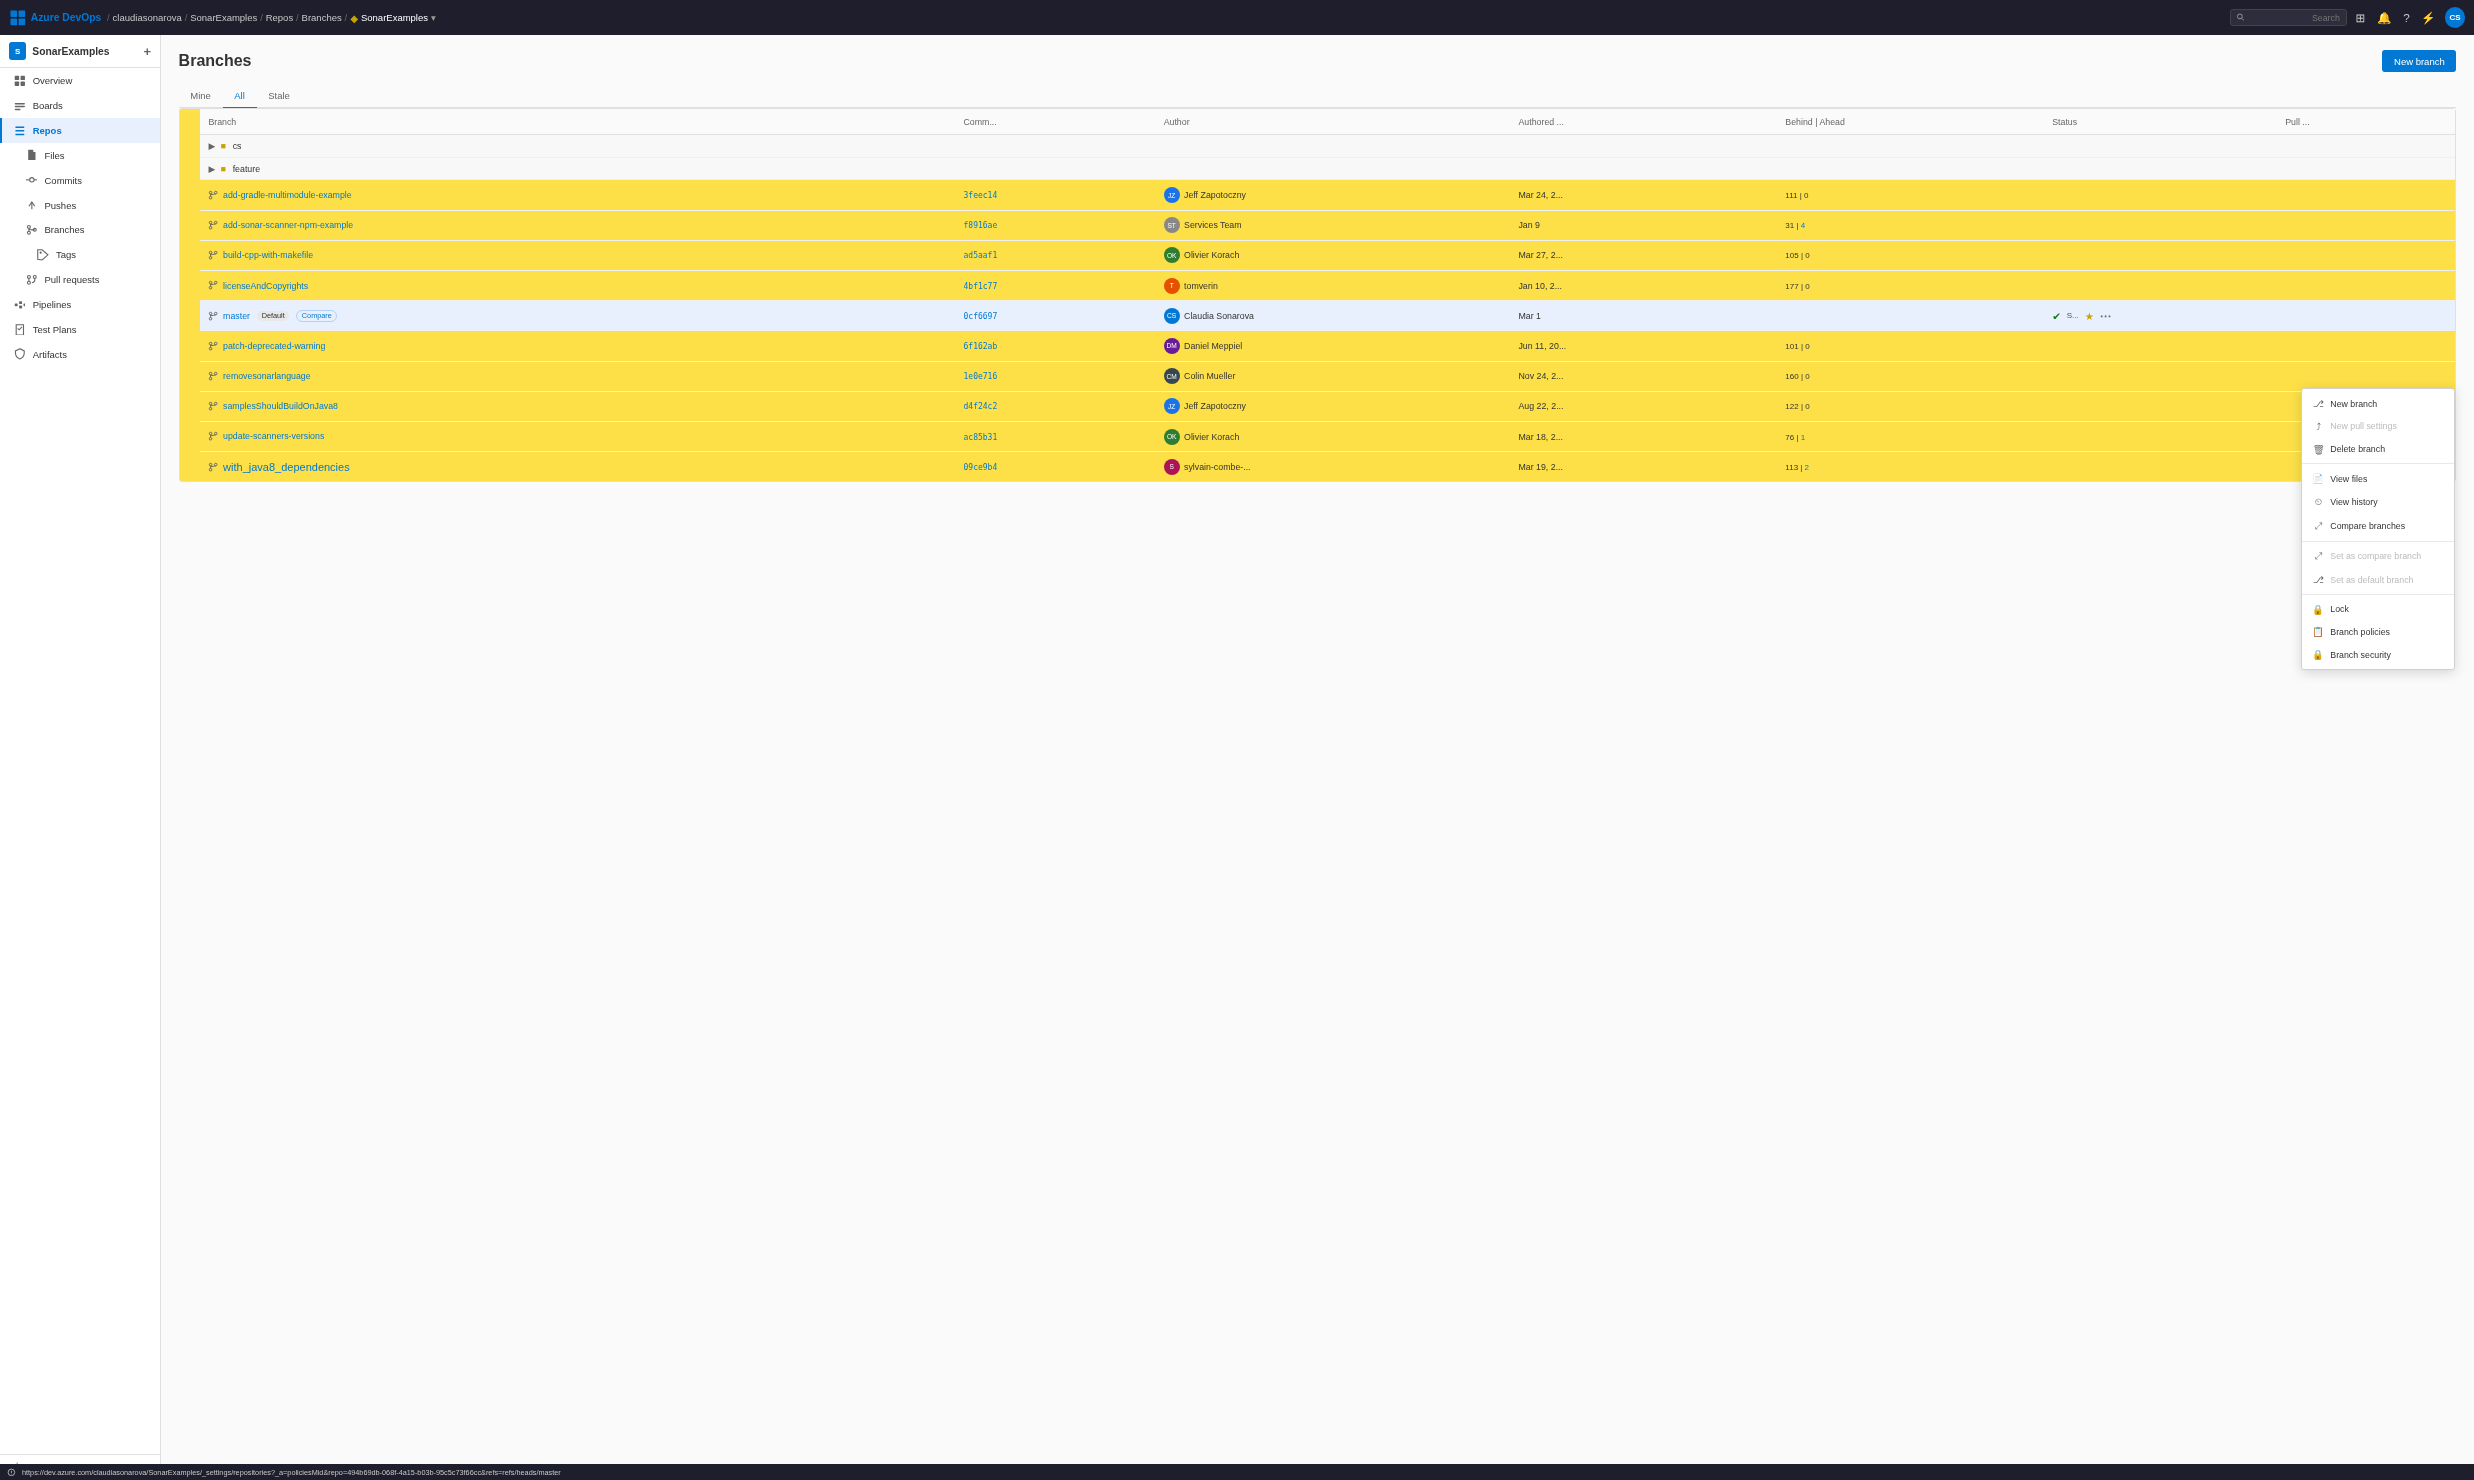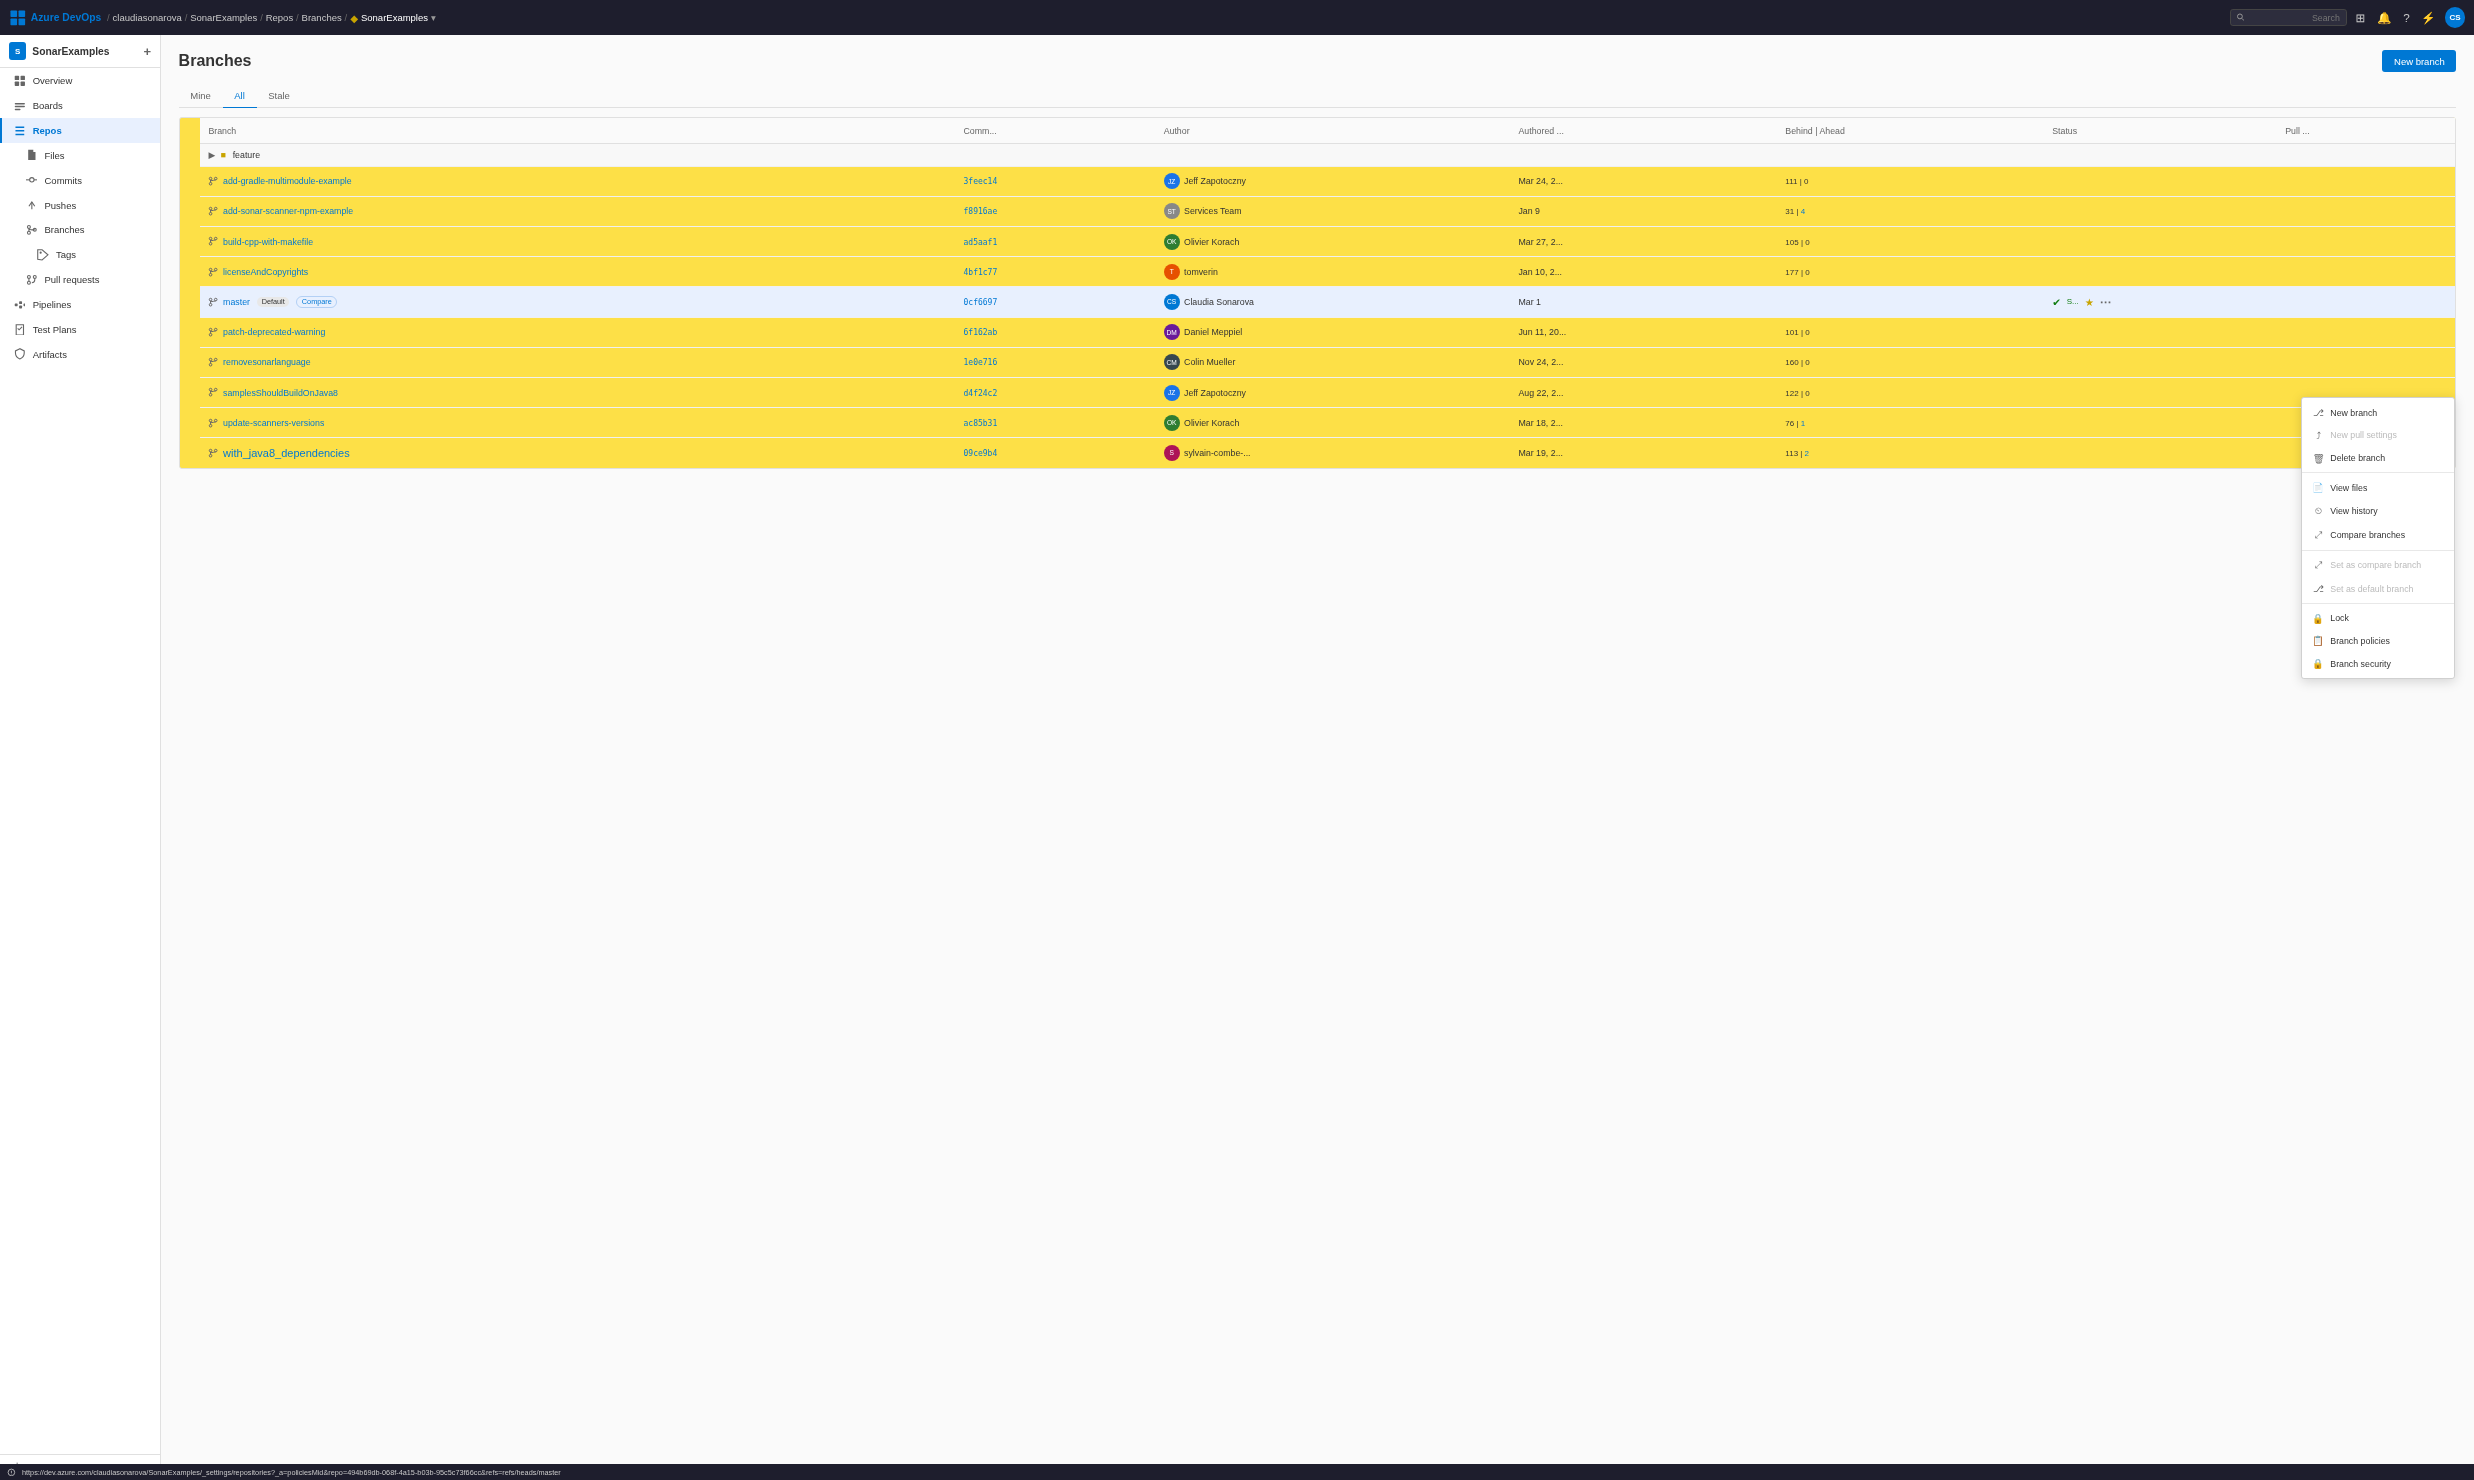--- a/index.html
+++ b/index.html
@@ -71,21 +71,21 @@
     .main { flex: 1; overflow: auto; background: #fafafa; }
     .main-content { padding: 14.7px 17.6px; }
     .page-header { display: flex; align-items: center; justify-content: space-between; margin-bottom: 11.7px; }
     .page-title { font-size: 16px; font-weight: 600; color: #333; }
     .btn-primary {
       background: #0078d4; color: white; border: none; border-radius: 2.9px;
       padding: 5.9px 11.7px; font-size: 9.5px; cursor: pointer; font-weight: 500;
     }
 
     
-    .tabs { display: flex; gap: 0; border-bottom: 0.7px solid #e0e0e0; margin-bottom: 9px; }
+    .tabs { display: flex; gap: 0; border-bottom: 0.7px solid #e0e0e0; margin-bottom: 0; }
     .tab {
       padding: 5.9px 11.7px; cursor: pointer; color: #666; font-size: 9.5px;
       border-bottom: 1.5px solid transparent; margin-bottom: -0.7px;
     }
     .tab.active { color: #0078d4; border-bottom-color: #0078d4; font-weight: 500; }
 
     
     .branch-toolbar {
       display: flex; align-items: center; justify-content: flex-end; padding: 7.3px 0;
     }
@@ -342,20 +342,27 @@
               <th style="width:249px;">Branch</th>
               <th style="width:66px;">Comm...</th>
               <th style="width:117px;">Author</th>
               <th style="width:88px;">Authored ...</th>
               <th style="width:88px;">Behind | Ahead</th>
               <th style="width:66px;">Status</th>
               <th style="width:59px;">Pull ...</th>
             </tr>
           </thead>
           <tbody id="branches-tbody">
+          <tr class="group-row">
+    <td colspan="7" style="padding:5.9px 8.8px;">
+      <span class="expand-arrow">▶</span>
+      <span class="folder-icon">■</span>
+      <span style="margin-left:4.4px;font-size:8.8px;">cs</span>
+    </td>
+  </tr>
               <tr class="group-row">
     <td colspan="7" style="padding:5.9px 8.8px;">
       <span class="expand-arrow">▶</span>
       <span class="folder-icon">■</span>
       <span style="margin-left:4.4px;font-size:8.8px;">feature</span>
     </td>
   </tr>
               <tr>
       <td>
         <div class="branch-name">

